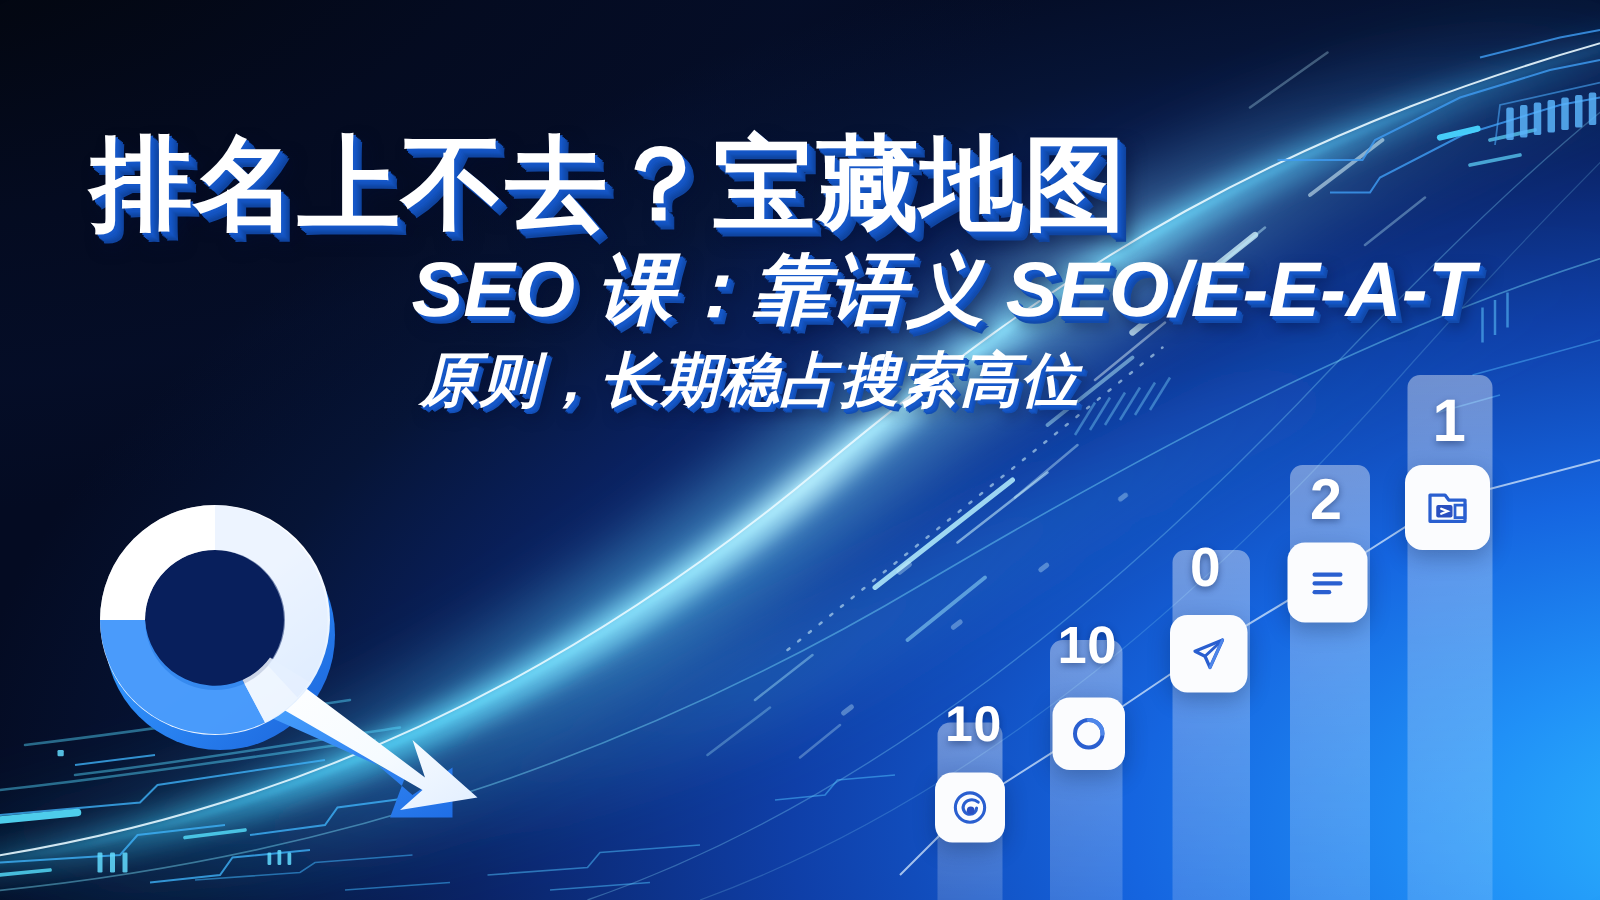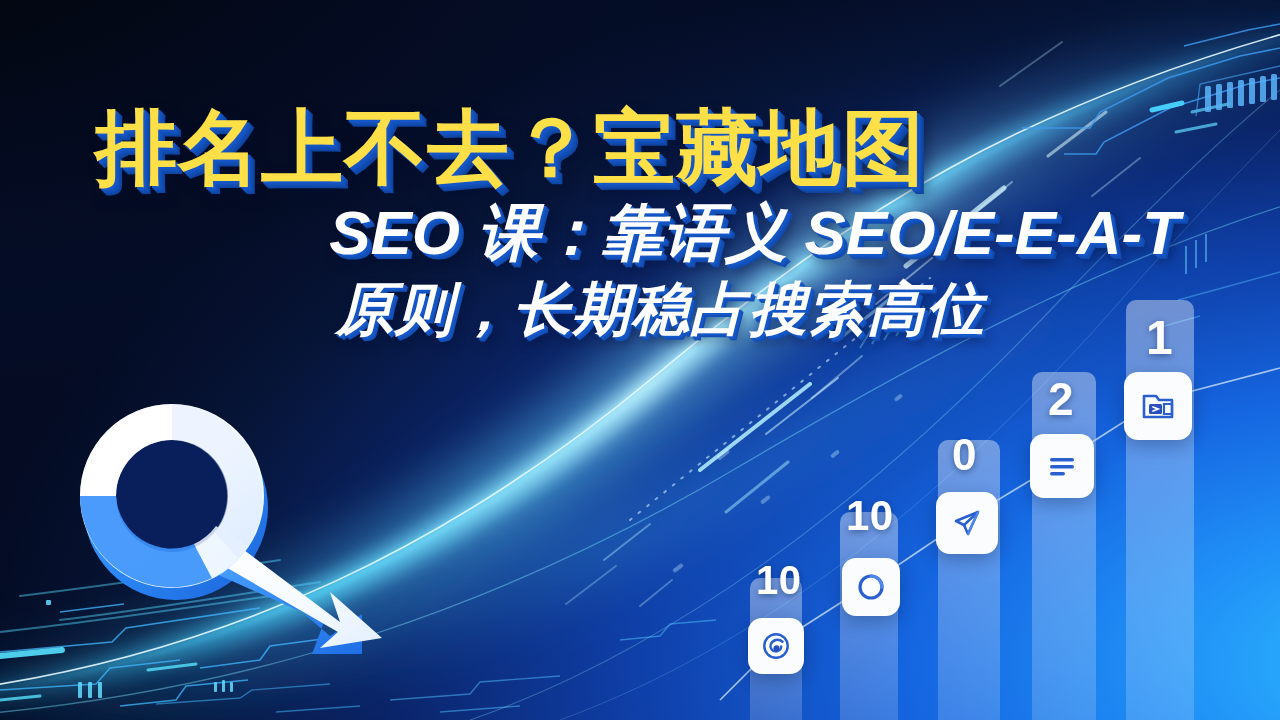--- a/index.html
+++ b/index.html
@@ -29,39 +29,39 @@
   .streaks{position:absolute;inset:0;}
   .streaks svg{position:absolute;inset:0;width:100%;height:100%;}
 
   
   .hud{position:absolute;inset:0;}
   .hud svg{position:absolute;inset:0;width:100%;height:100%;}
 
   
   .headline{position:absolute;left:0;top:106px;width:1180px;z-index:8;}
   .hl-1{
-    font-size:82px;line-height:1.02;font-weight:bold;color:#fde047;
-    letter-spacing:1px;padding-left:95px;
+    font-size:82px;line-height:1.02;font-weight:bold;color:#ffffff;
+    letter-spacing:1px;padding-left:72px;
     text-shadow:
       2px 2px 0 #1557c8, 3px 3px 0 #1453c0, 4px 4px 0 #1250b8,
       5px 5px 0 #114cb0, 6px 6px 0 #1048a8, 7px 7px 0 #0f44a0,
       8px 9px 14px rgba(3,14,52,0.66);
   }
   .hl-2{
     margin-top:10px;
     font-size:62px;line-height:1.05;font-weight:bold;font-style:italic;color:#ffffff;
     letter-spacing:0px;padding-left:130px;
     text-shadow:
       2px 2px 0 #1557c8, 3px 3px 0 #1352be, 4px 4px 0 #124eb4,
       5px 5px 0 #114aac, 6px 7px 12px rgba(3,14,52,0.60);
     text-align: right;
   }
   .hl-3{
     margin-top:14px;
-    font-size:58px;line-height:1.05;font-weight:bold;font-style:italic;color:#ffffff;
+    font-size:47px;line-height:1.05;font-weight:bold;font-style:italic;color:#ffffff;
     letter-spacing:1px;padding-left:336px;
     text-shadow:
       2px 2px 0 #1557c8, 3px 3px 0 #1352be, 4px 4px 0 #124eb4,
       5px 6px 11px rgba(3,14,52,0.58);
   }
 
   
   .magnifier{position:absolute;left:62px;top:386px;width:340px;height:300px;z-index:7;}
   .magnifier svg{width:100%;height:100%;display:block;}
   .chart-layer{position:absolute;left:0;top:0;width:1280px;height:720px;z-index:6;}

